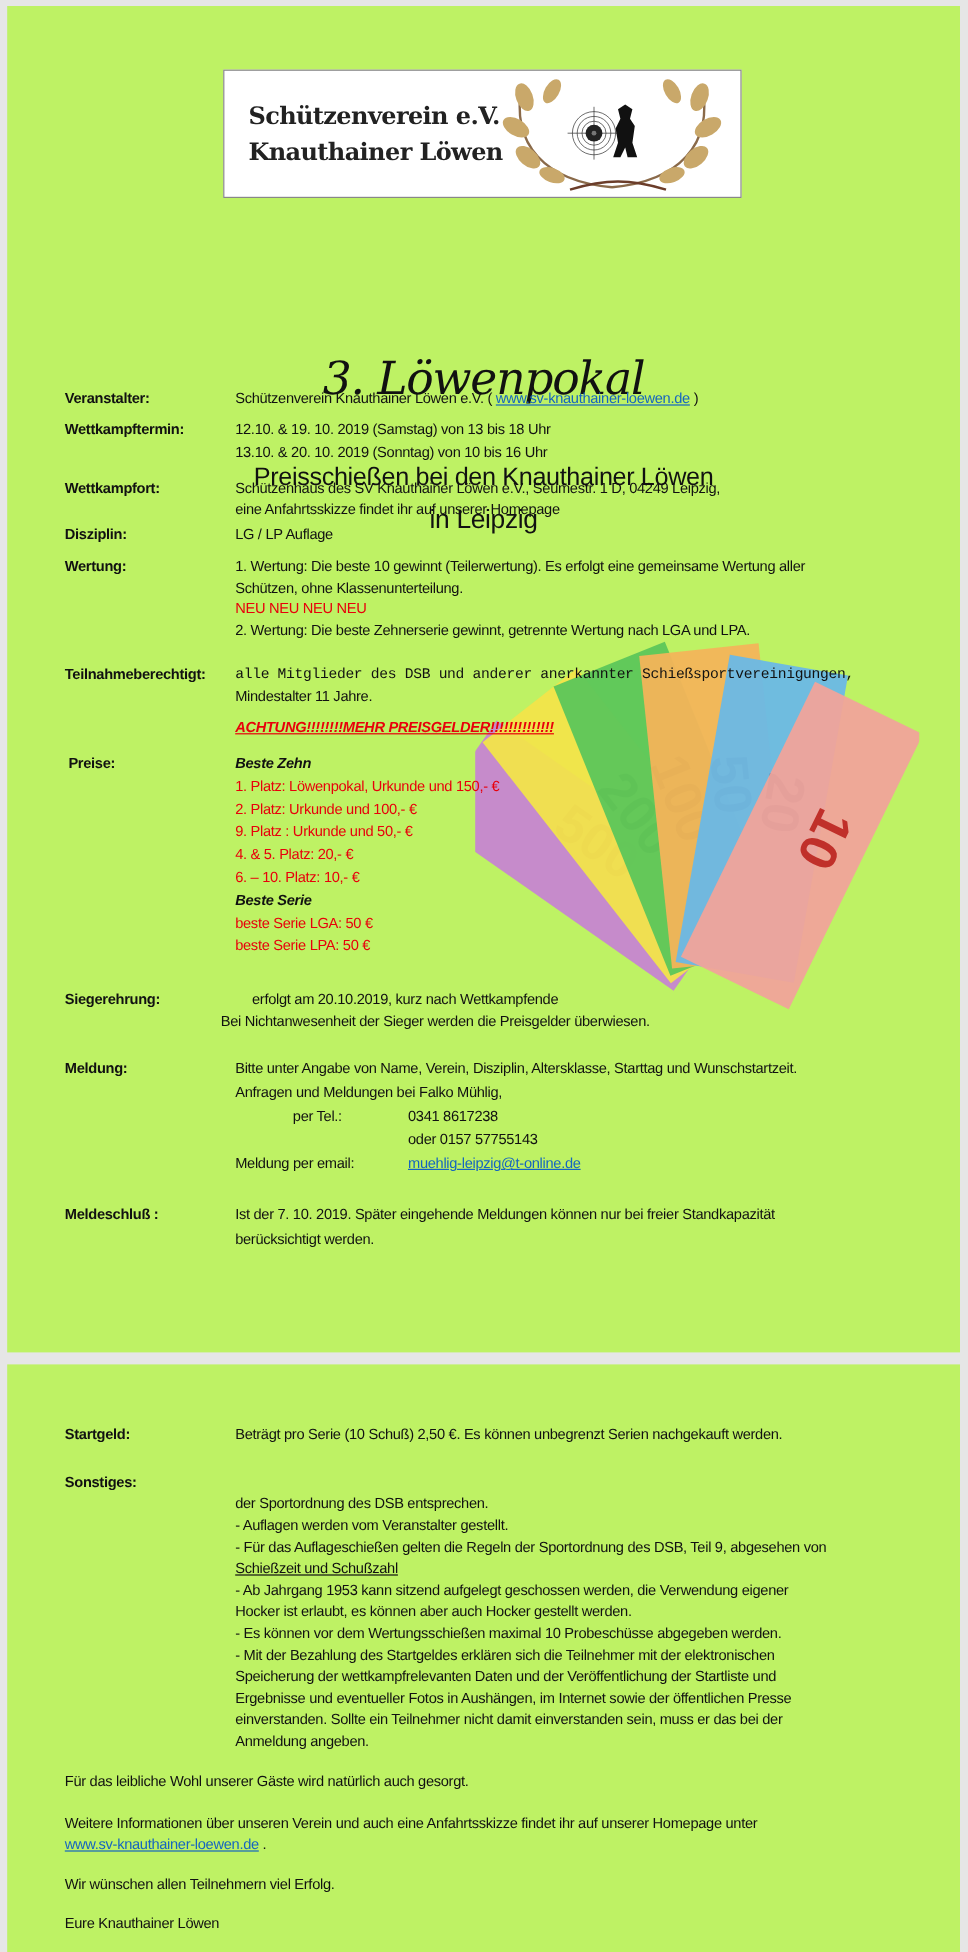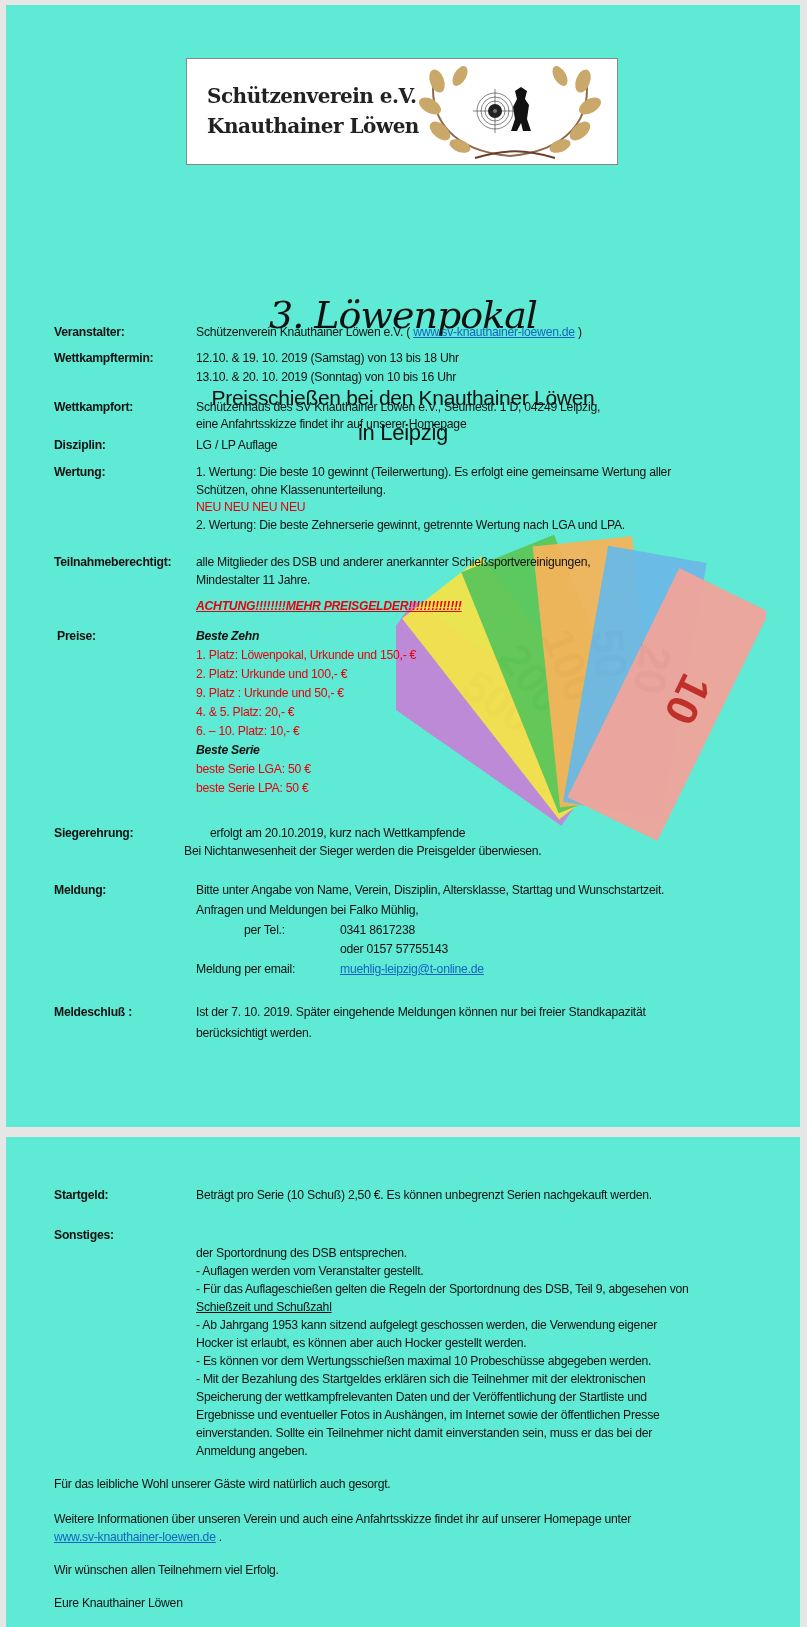--- a/index.html
+++ b/index.html
@@ -1,18 +1,18 @@
 <!DOCTYPE html>
 <html><head>
 <meta charset="utf-8">
 <style>
   html,body{margin:0;padding:0;}
   body{width:807px;height:1627px;background:#e6e6e6;position:relative;overflow:hidden;
        font-family:"Liberation Sans",sans-serif;color:#111;}
-  .page{position:absolute;left:6px;width:794px;background:#5eead4;}
+  .page{position:absolute;left:6px;width:794px;background:#bef264;}
   #page1{top:5px;height:1122px;}
   #page2{top:1137px;height:500px;}
   .abs{position:absolute;white-space:nowrap;}
   .t{font-size:12.2px;letter-spacing:-0.25px;line-height:18px;}
   .lbl{font-weight:bold;}
   .red{color:#e8000b;}
   a.lnk{color:#1565c0;text-decoration:underline;}
   .logo{position:absolute;left:180px;top:53px;width:430px;height:105px;border:1px solid #888;background:#fff;}
   .logo-text{position:absolute;left:20px;top:22px;font-family:"DejaVu Serif",serif;font-weight:bold;font-size:20px;line-height:30px;color:#222;letter-spacing:-0.5px;}
   .wreath{position:absolute;left:228px;top:2px;}
@@ -105,21 +105,21 @@
   <div class="abs t lbl" style="left:48px;top:431px;">Disziplin:</div>
   <div class="abs t" style="left:190px;top:431px;">LG / LP Auflage</div>
 
   <div class="abs t lbl" style="left:48px;top:458px;">Wertung:</div>
   <div class="abs t" style="left:190px;top:458px;">1. Wertung: Die beste 10 gewinnt (Teilerwertung). Es erfolgt eine gemeinsame Wertung aller</div>
   <div class="abs t" style="left:190px;top:476px;">Schützen, ohne Klassenunterteilung.</div>
   <div class="abs t red" style="left:190px;top:493px;">NEU  NEU  NEU  NEU</div>
   <div class="abs t" style="left:190px;top:511px;">2. Wertung: Die beste Zehnerserie gewinnt, getrennte Wertung nach LGA und LPA.</div>
 
   <div class="abs t lbl" style="left:48px;top:548px;">Teilnahmeberechtigt:</div>
-  <div class="abs t" style="left:190px;top:548px;">alle Mitglieder des DSB und anderer anerkannter Schießsportvereinigungen,</div>
+  <div class="abs t" style="left:190px;top:548px;font-family:Liberation Mono, monospace;">alle Mitglieder des DSB und anderer anerkannter Schießsportvereinigungen,</div>
   <div class="abs t" style="left:190px;top:566px;">Mindestalter 11 Jahre.</div>
 
   <div class="abs t red" style="left:190px;top:592px;font-weight:bold;font-style:italic;text-decoration:underline;">ACHTUNG!!!!!!!!MEHR PREISGELDER!!!!!!!!!!!!!!</div>
 
   <div class="abs t lbl" style="left:51px;top:622px;">Preise:</div>
   <div class="abs t" style="left:190px;top:622px;font-weight:bold;font-style:italic;">Beste Zehn</div>
   <div class="abs t red" style="left:190px;top:641px;">1. Platz: Löwenpokal, Urkunde und 150,- €</div>
   <div class="abs t red" style="left:190px;top:660px;">2. Platz: Urkunde und 100,- €</div>
   <div class="abs t red" style="left:190px;top:679px;">9. Platz : Urkunde und 50,- €</div>
   <div class="abs t red" style="left:190px;top:698px;">4. &amp; 5. Platz:  20,- €</div>

